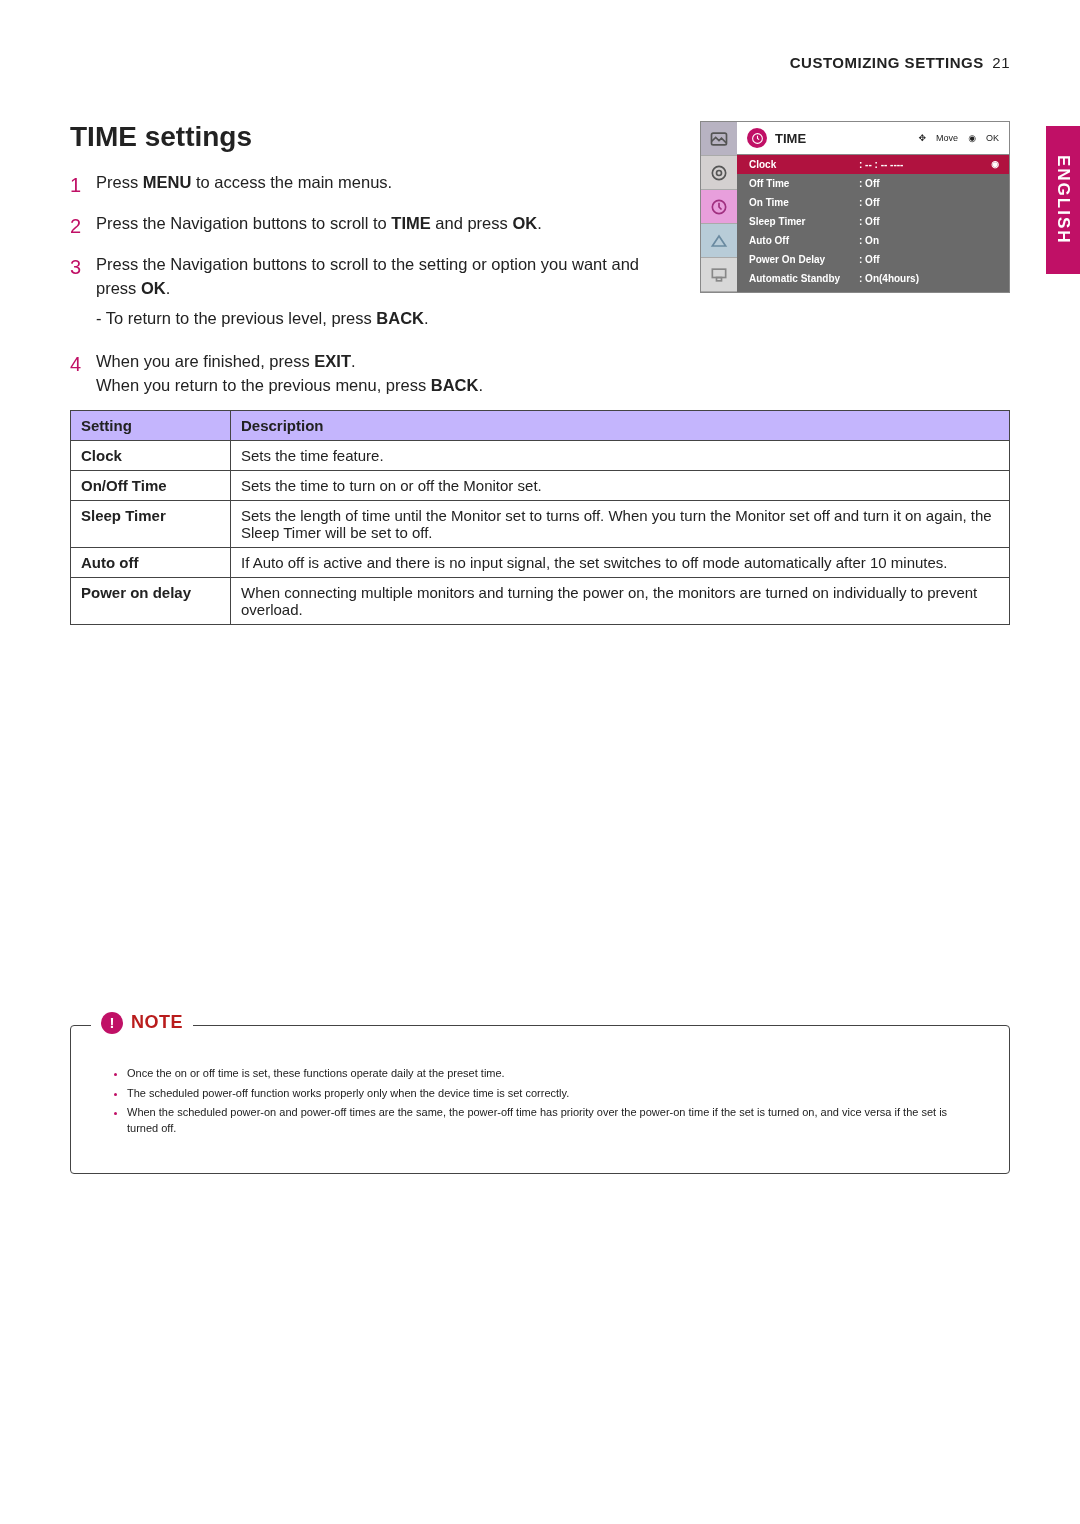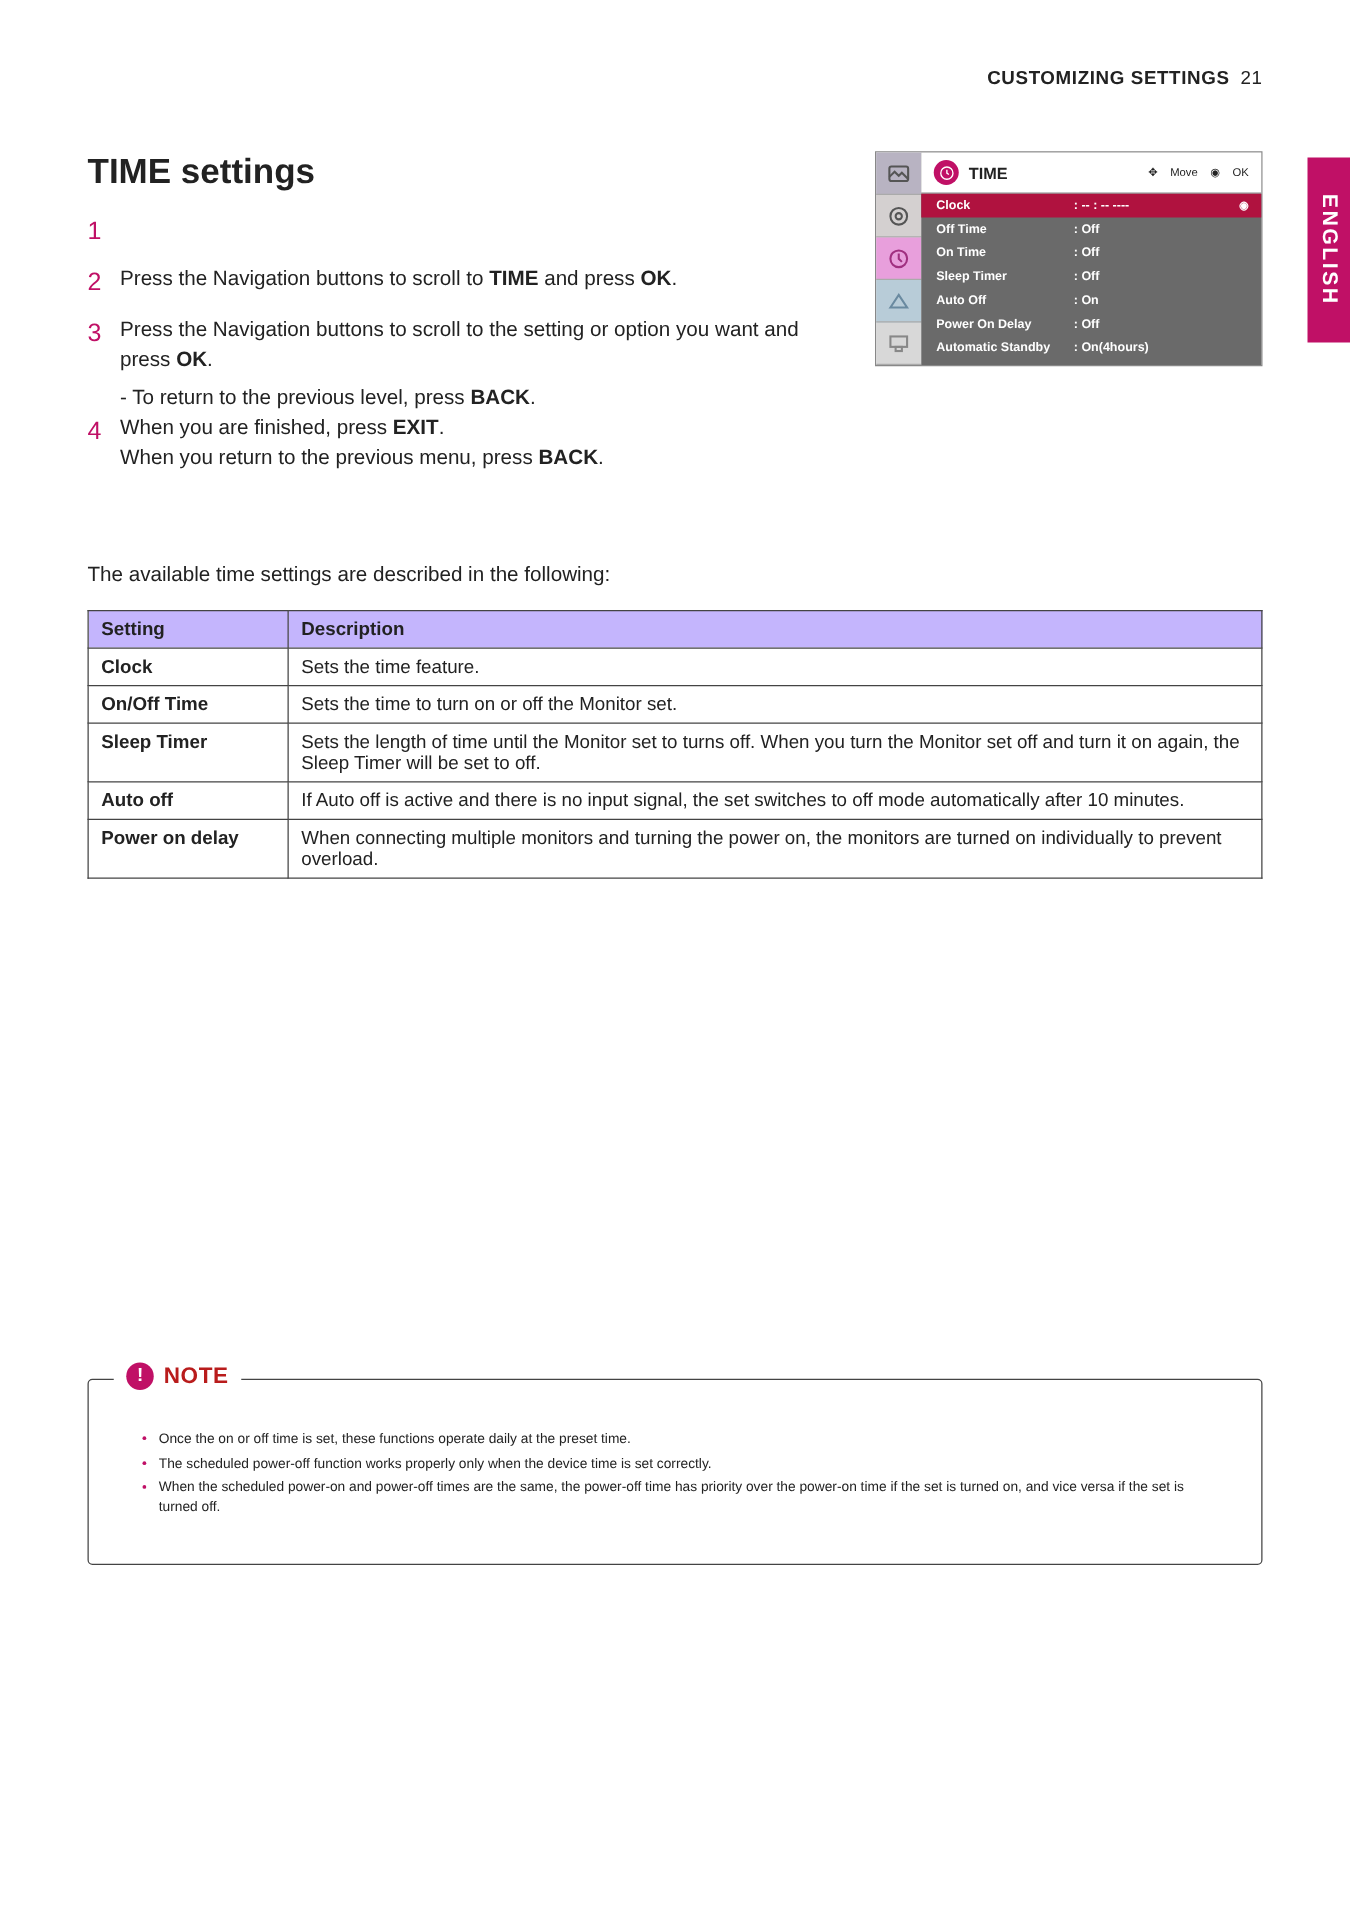--- a/index.html
+++ b/index.html
@@ -47,21 +47,21 @@
     margin: 0 0 18px 0;
   }
   .two-col {
     display: flex;
     align-items: flex-start;
     gap: 30px;
   }
   .steps { flex: 1; }
   .step-row { display: flex; margin-bottom: 12px; font-size: 16.5px; line-height: 1.45; }
   .step-num { color: #c01066; font-size: 20px; width: 26px; flex-shrink: 0; }
-  .sub { margin-left: 26px; font-size: 16.5px; line-height: 1.45; margin-bottom: 0; margin-top:-6px;}
+  .sub { margin-left: 26px; font-size: 16.5px; line-height: 1.45; margin-bottom: 19px; margin-top:-6px;}
   .intro-line { font-size: 16.5px; margin: 60px 0 18px 0; }
 
   
   .osd {
     width: 310px;
     border: 1px solid #888;
     font-size: 11px;
     display: flex;
   }
   .osd-sidebar {
@@ -141,20 +141,23 @@
   </div>
 
   <div class="lang-tab">ENGLISH</div>
 
   <div class="two-col">
     <div class="steps">
       <h1 class="main-title">TIME settings</h1>
 
       <div class="step-row">
         <div class="step-num">1</div>
+        <div>
+          <span>Press </span><b>MENU</b><span> to access the main menus.</span>
+        </div>
       </div>
 
       <div class="step-row">
         <div class="step-num">2</div>
         <div>
           <span>Press the Navigation buttons to scroll to </span><b>TIME</b><span> and press </span><b>OK</b><span>.</span>
         </div>
       </div>
 
       <div class="step-row">
@@ -253,21 +256,20 @@
           </div>
           <div class="osd-row">
             <span class="lbl">Automatic Standby</span>
             <span class="val">On(4hours)</span>
           </div>
         </div>
       </div>
     </div>
   </div>
 
-  <div class="intro-line">The available time settings are described in the following:</div>
 
   <table class="tbl">
     <thead>
       <tr>
         <th class="col1">Setting</th>
         <th>Description</th>
       </tr>
     </thead>
     <tbody>
       <tr>

